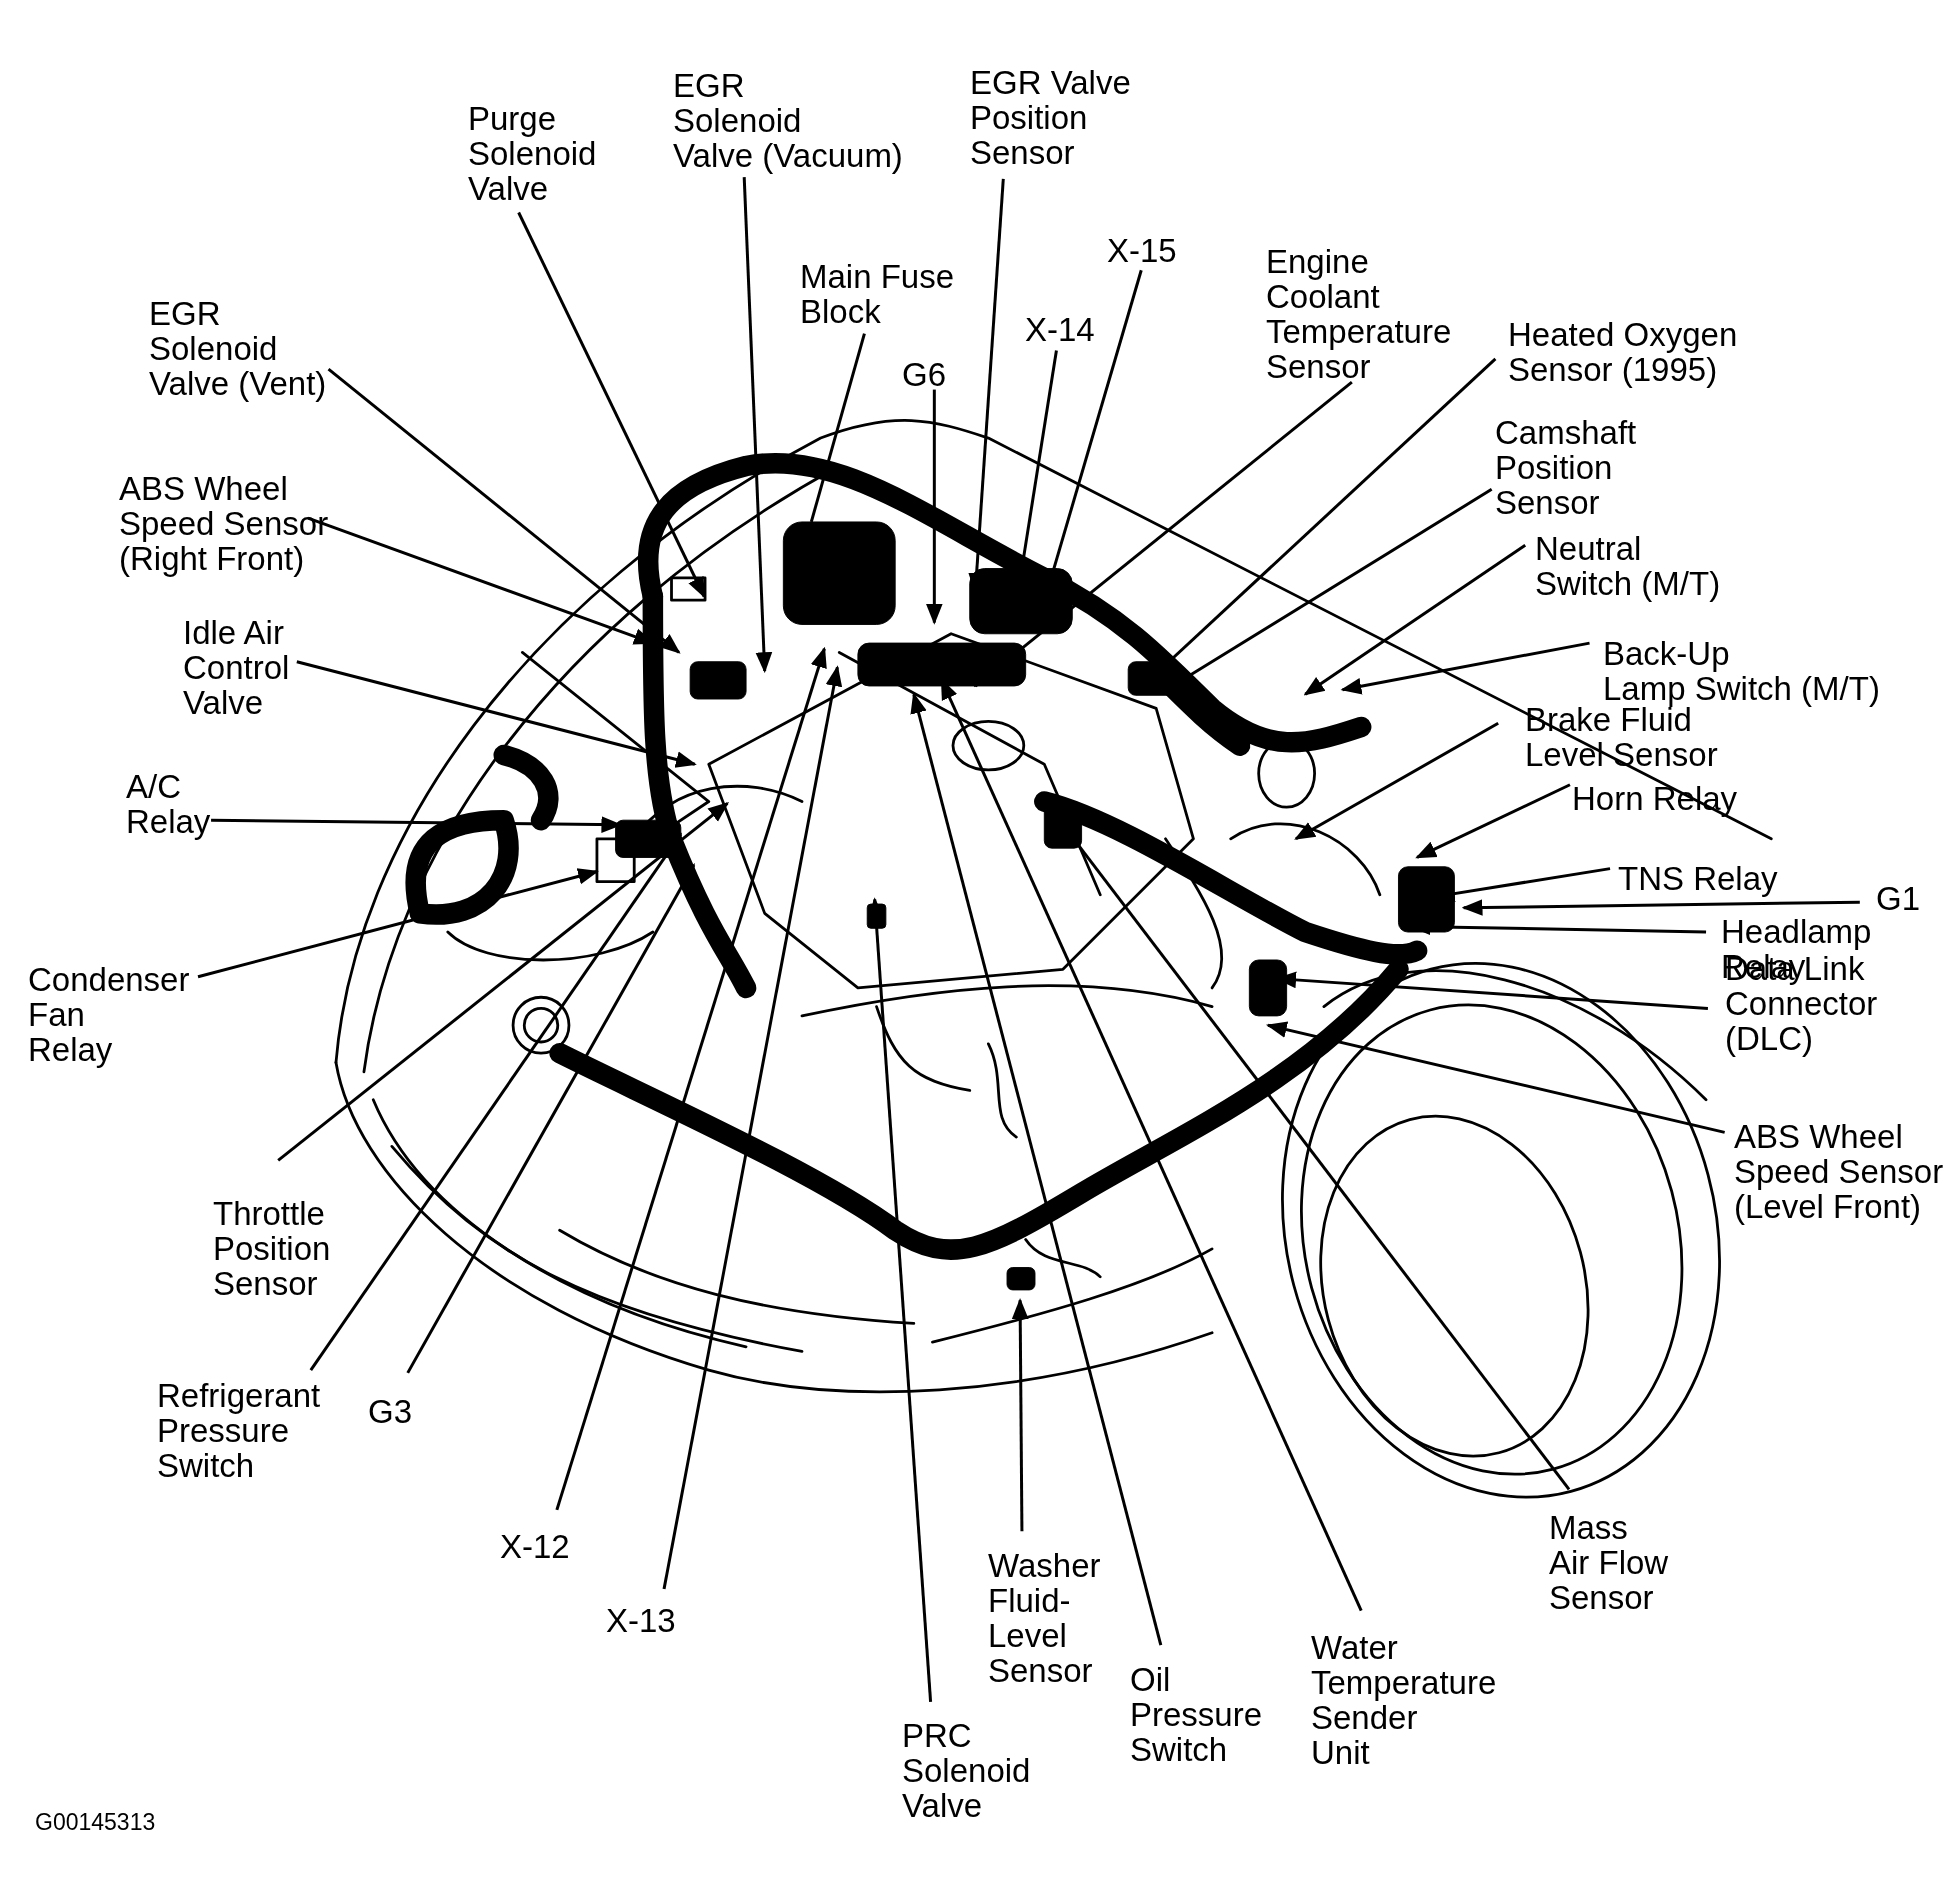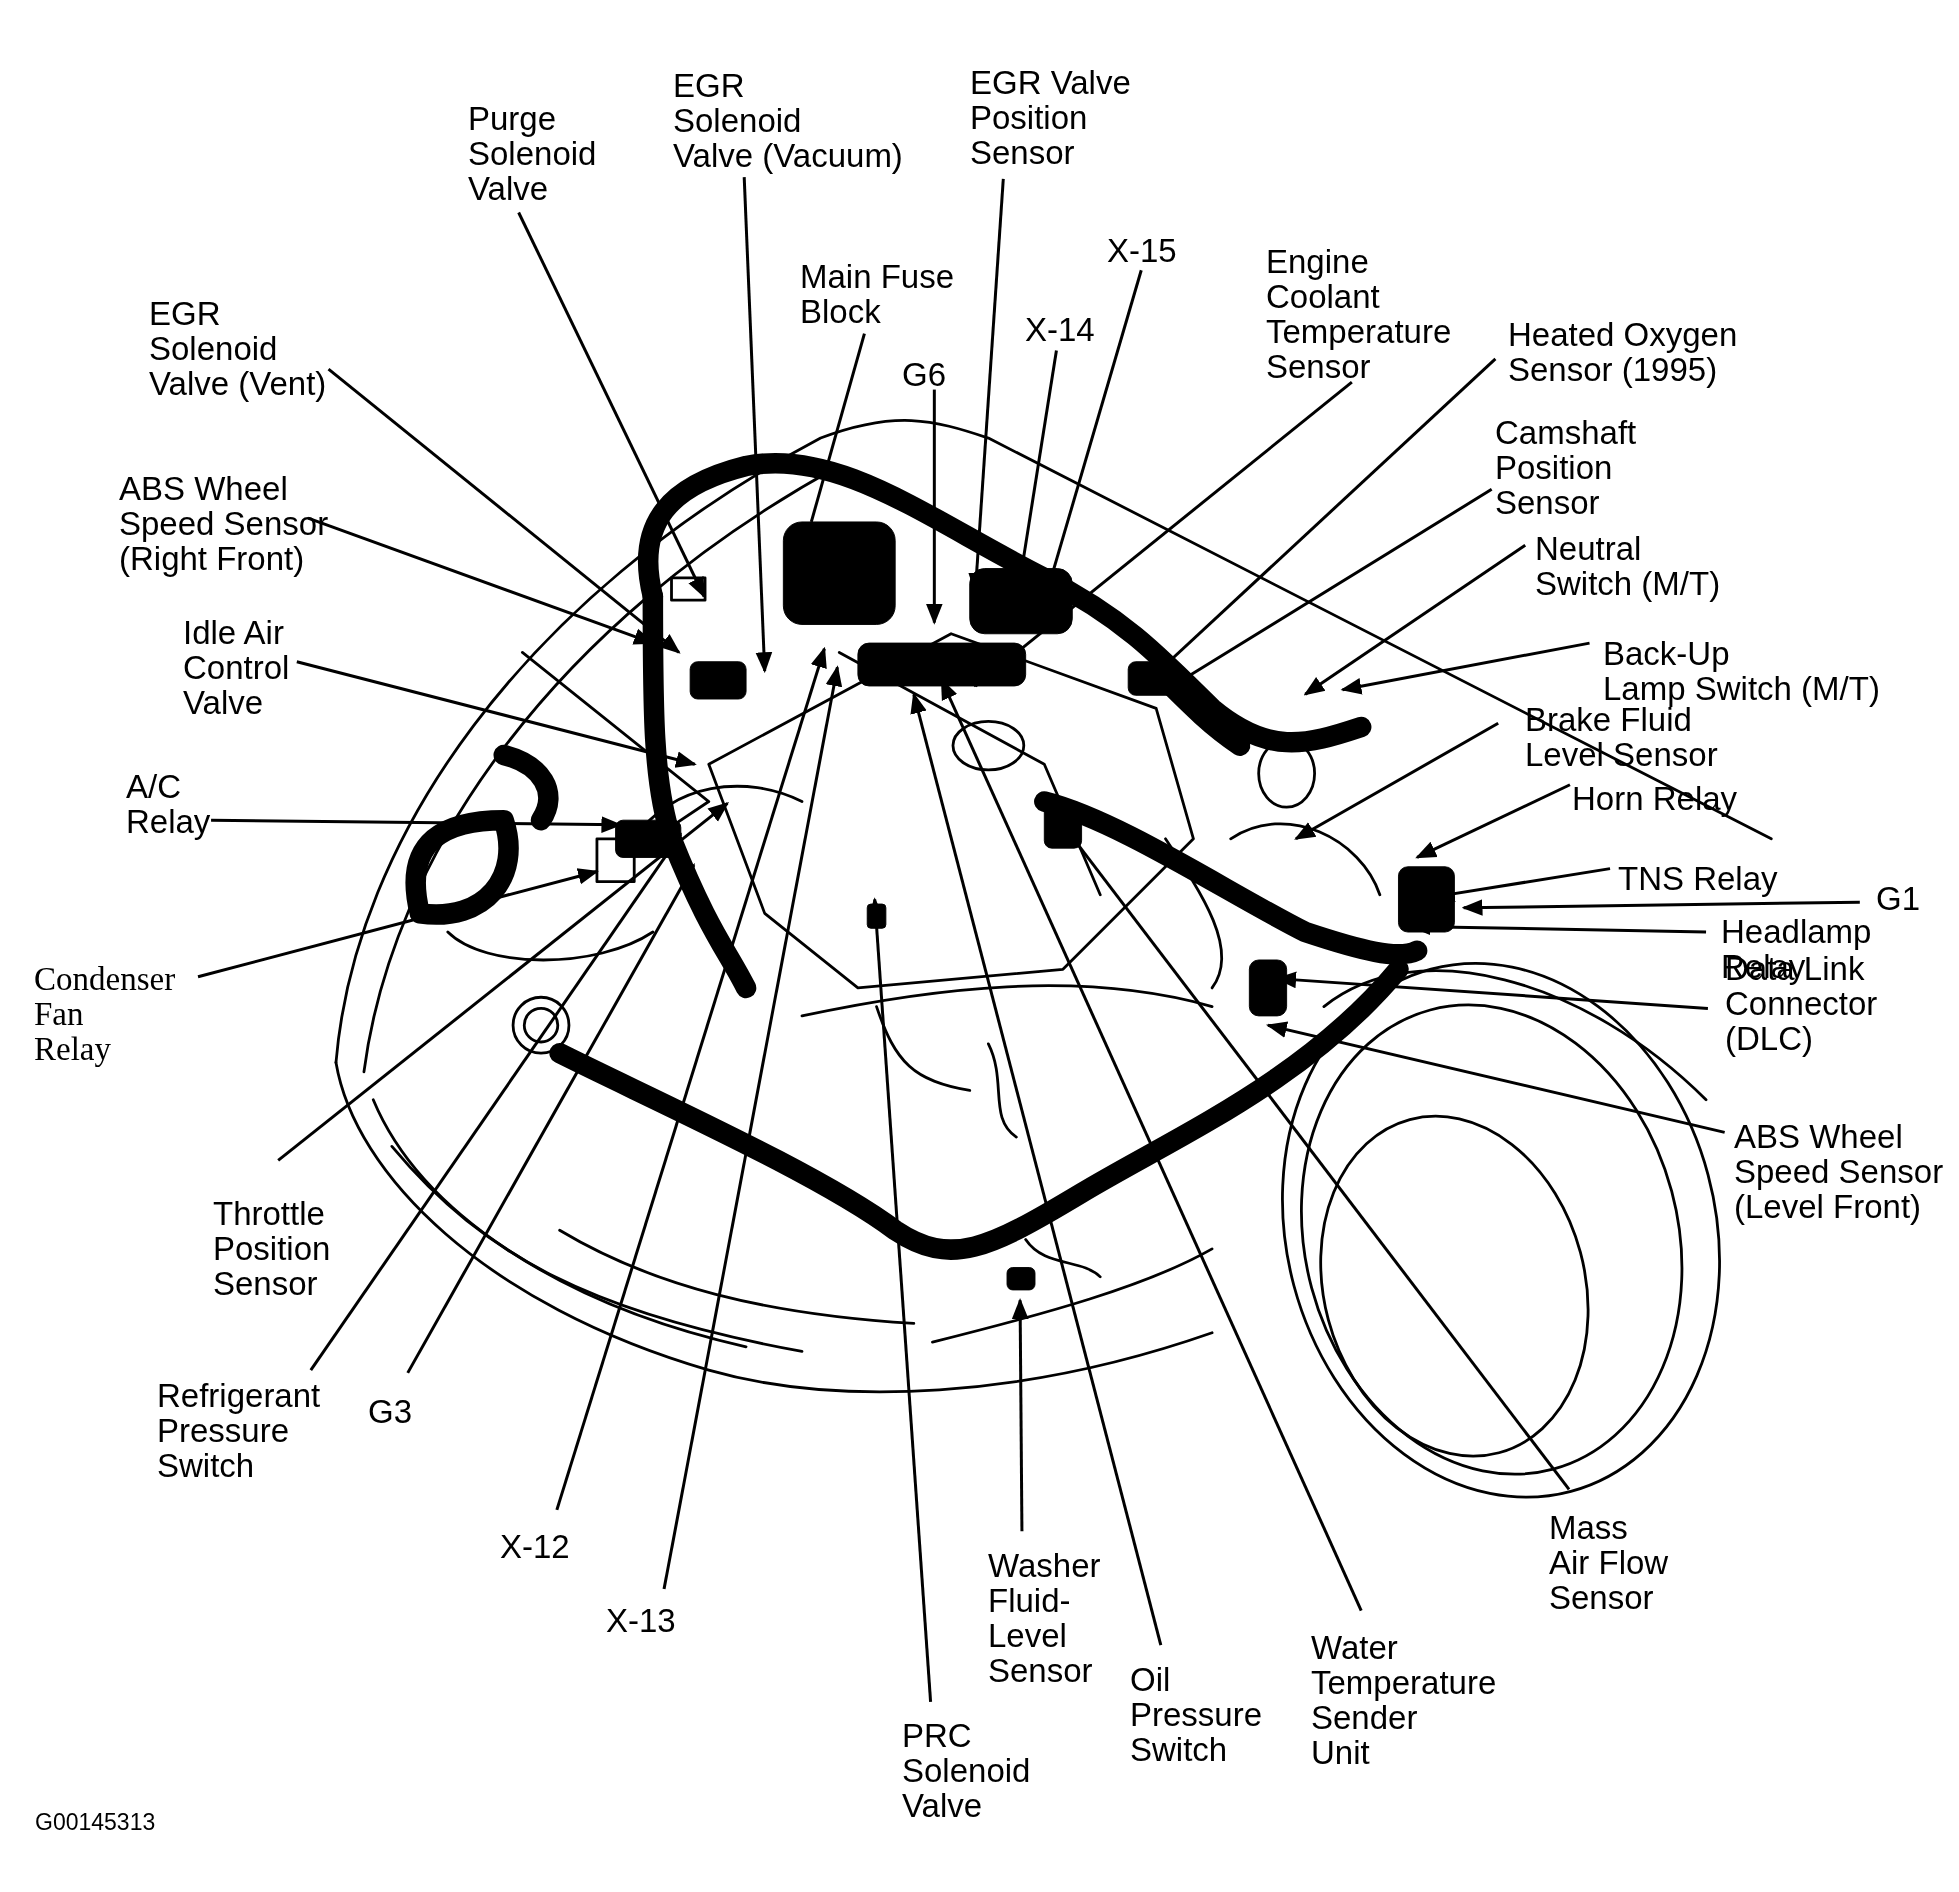--- a/index.html
+++ b/index.html
@@ -138,21 +138,21 @@
     <div class="label" style="left: 119px; top: 471px;"><span class="line">ABS Wheel</span><span class="line">Speed Sensor</span><span class="line">(Right Front)</span></div>
     <div class="label" style="left: 1535px; top: 531px;"><span class="line">Neutral</span><span class="line">Switch (M/T)</span></div>
     <div class="label" style="left: 183px; top: 615px;"><span class="line">Idle Air</span><span class="line">Control</span><span class="line">Valve</span></div>
     <div class="label" style="left: 1603px; top: 636px;"><span class="line">Back-Up</span><span class="line">Lamp Switch (M/T)</span></div>
     <div class="label" style="left: 1525px; top: 702px;"><span class="line">Brake Fluid</span><span class="line">Level Sensor</span></div>
     <div class="label" style="left: 126px; top: 769px;"><span class="line">A/C</span><span class="line">Relay</span></div>
     <div class="label" style="left: 1572px; top: 781px;"><span class="line">Horn Relay</span></div>
     <div class="label" style="left: 1618px; top: 861px;"><span class="line">TNS Relay</span></div>
     <div class="label" style="left: 1876px; top: 881px;"><span class="line">G1</span></div>
     <div class="label" style="left: 1721px; top: 914px;"><span class="line">Headlamp</span><span class="line">Relay</span></div>
-    <div class="label" style="left: 34px; top: 962px; font-family: Liberation Serif, serif;"><span class="line">Condenser</span><span class="line">Fan</span><span class="line">Relay</span></div>
+    <div class="label" style="left: 28px; top: 962px;"><span class="line">Condenser</span><span class="line">Fan</span><span class="line">Relay</span></div>
     <div class="label" style="left: 1725px; top: 951px;"><span class="line">Data Link</span><span class="line">Connector</span><span class="line">(DLC)</span></div>
     <div class="label" style="left: 1734px; top: 1119px;"><span class="line">ABS Wheel</span><span class="line">Speed Sensor</span><span class="line">(Level Front)</span></div>
     <div class="label" style="left: 213px; top: 1196px;"><span class="line">Throttle</span><span class="line">Position</span><span class="line">Sensor</span></div>
     <div class="label" style="left: 157px; top: 1378px;"><span class="line">Refrigerant</span><span class="line">Pressure</span><span class="line">Switch</span></div>
     <div class="label" style="left: 368px; top: 1394px;"><span class="line">G3</span></div>
     <div class="label" style="left: 500px; top: 1529px;"><span class="line">X-12</span></div>
     <div class="label" style="left: 606px; top: 1603px;"><span class="line">X-13</span></div>
     <div class="label" style="left: 1549px; top: 1510px;"><span class="line">Mass</span><span class="line">Air Flow</span><span class="line">Sensor</span></div>
     <div class="label" style="left: 988px; top: 1548px;"><span class="line">Washer</span><span class="line">Fluid-</span><span class="line">Level</span><span class="line">Sensor</span></div>
     <div class="label" style="left: 1130px; top: 1662px;"><span class="line">Oil</span><span class="line">Pressure</span><span class="line">Switch</span></div>

